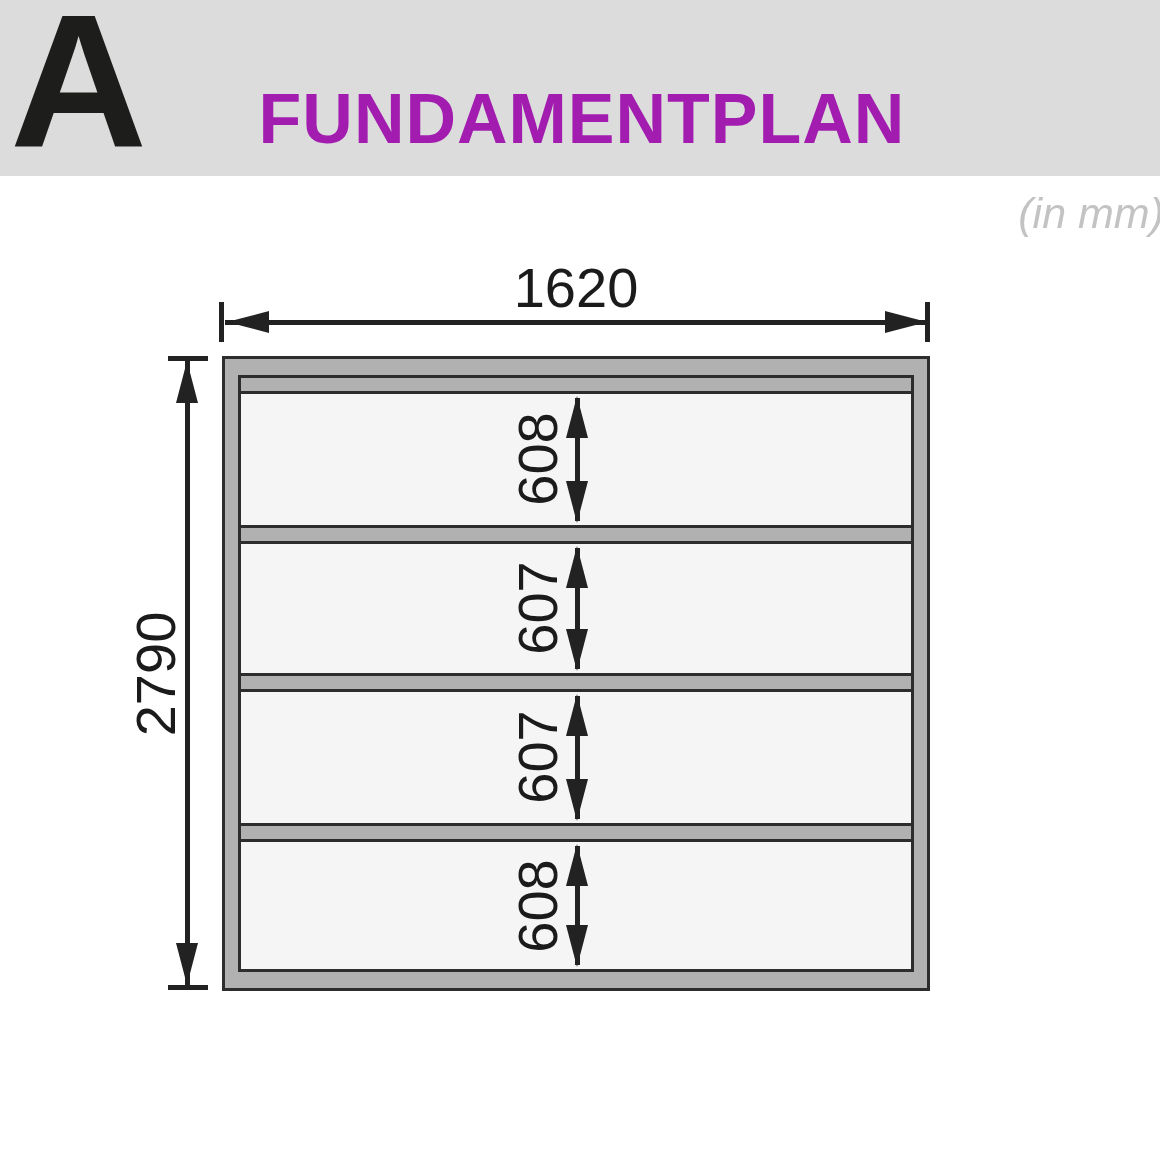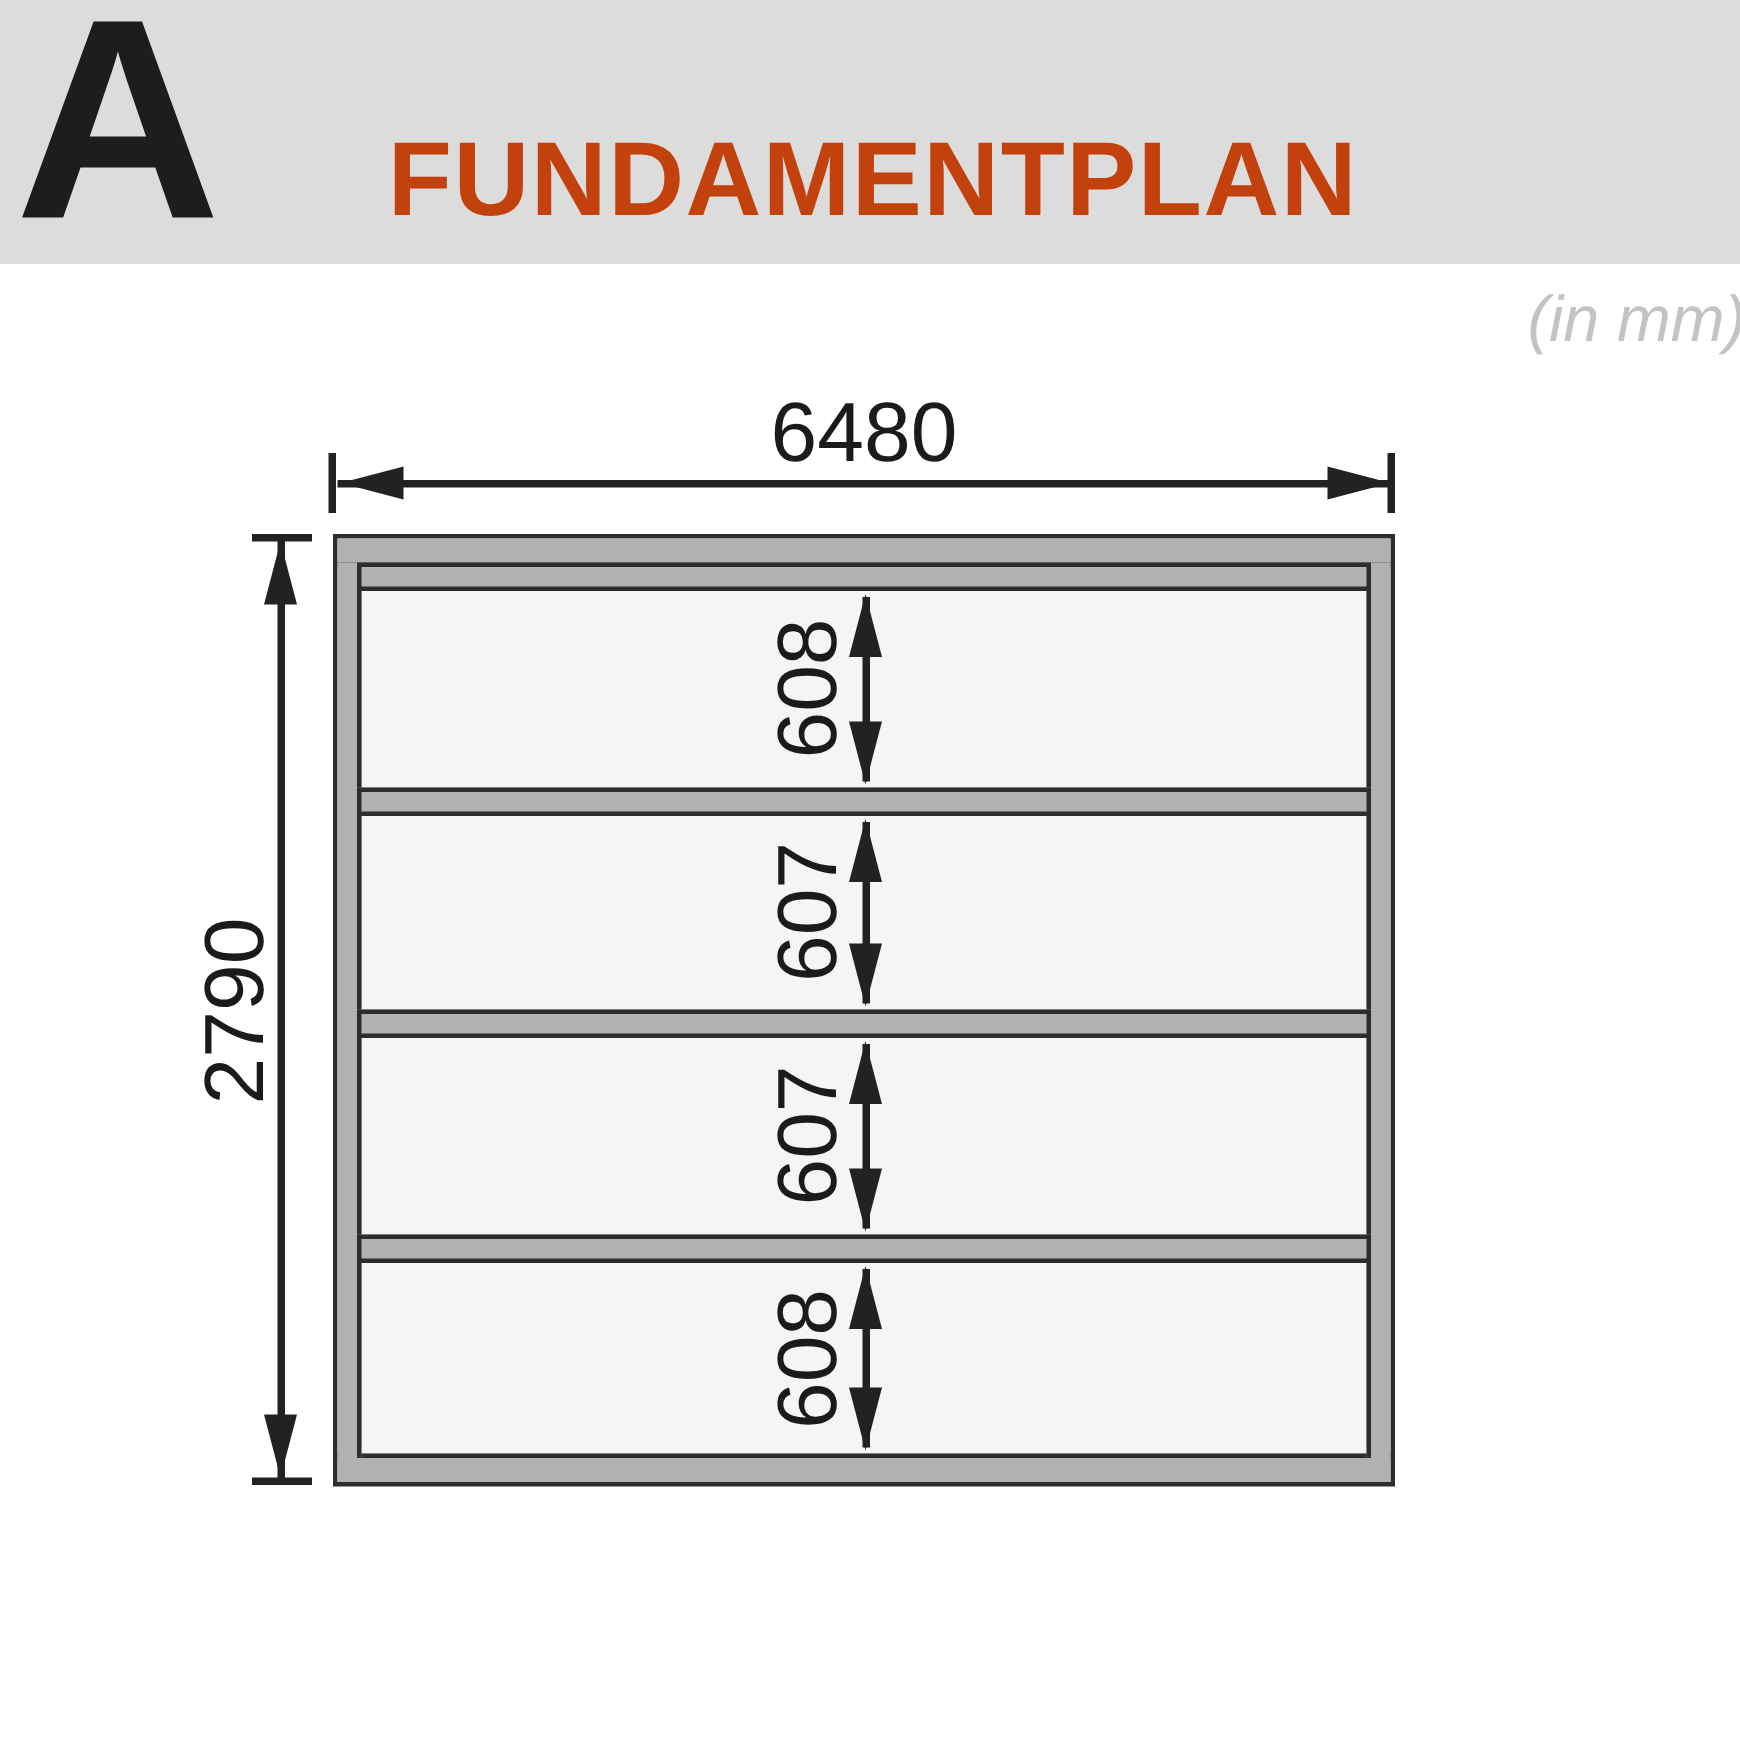--- a/index.html
+++ b/index.html
@@ -8,21 +8,21 @@
     background:#ffffff;font-family:"Liberation Sans",sans-serif;
   }
   
   .banner{position:absolute;left:0;top:0;width:1160px;height:176px;background:#dcdcdc;}
   .section-letter{
     position:absolute;left:10px;top:-8px;height:176px;line-height:176px;
     font-size:190px;font-weight:bold;color:#1d1d1b;
   }
   .banner-title{
     position:absolute;left:4px;right:0;top:31px;margin:0;height:176px;line-height:176px;
-    text-align:center;font-size:70px;font-weight:bold;color:#c2410c;letter-spacing:1px;
+    text-align:center;font-size:70px;font-weight:bold;color:#a21caf;letter-spacing:1px;
   }
   .units-note{
     position:absolute;right:-4px;top:192px;font-size:43px;line-height:1;
     font-style:italic;color:#c3c3c3;
   }
   
   .dim-num{color:#1b1b1b;font-size:56px;line-height:1;}
   .dimh-label{position:absolute;left:222px;top:260px;width:708px;text-align:center;}
   .vtext{position:absolute;white-space:nowrap;transform:translate(-50%,-50%) rotate(-90deg);}
   
@@ -70,21 +70,21 @@
 
 <div class="stage">
 
   <header class="banner">
     <span class="section-letter">A</span>
     <h1 class="banner-title">FUNDAMENTPLAN</h1>
   </header>
 
   <div class="units-note">(in mm)</div>
 
-  <div class="dimh-label dim-num">6480</div>
+  <div class="dimh-label dim-num">1620</div>
   <div class="dline dimh-line"></div>
   <div class="tick tick-v l"></div>
   <div class="tick tick-v r"></div>
   <div class="ah ah-left"></div>
   <div class="ah ah-right"></div>
 
   <div class="vtext dim-num lab-h">2790</div>
   <div class="dline dimv-line"></div>
   <div class="tick tick-h t"></div>
   <div class="tick tick-h b"></div>

